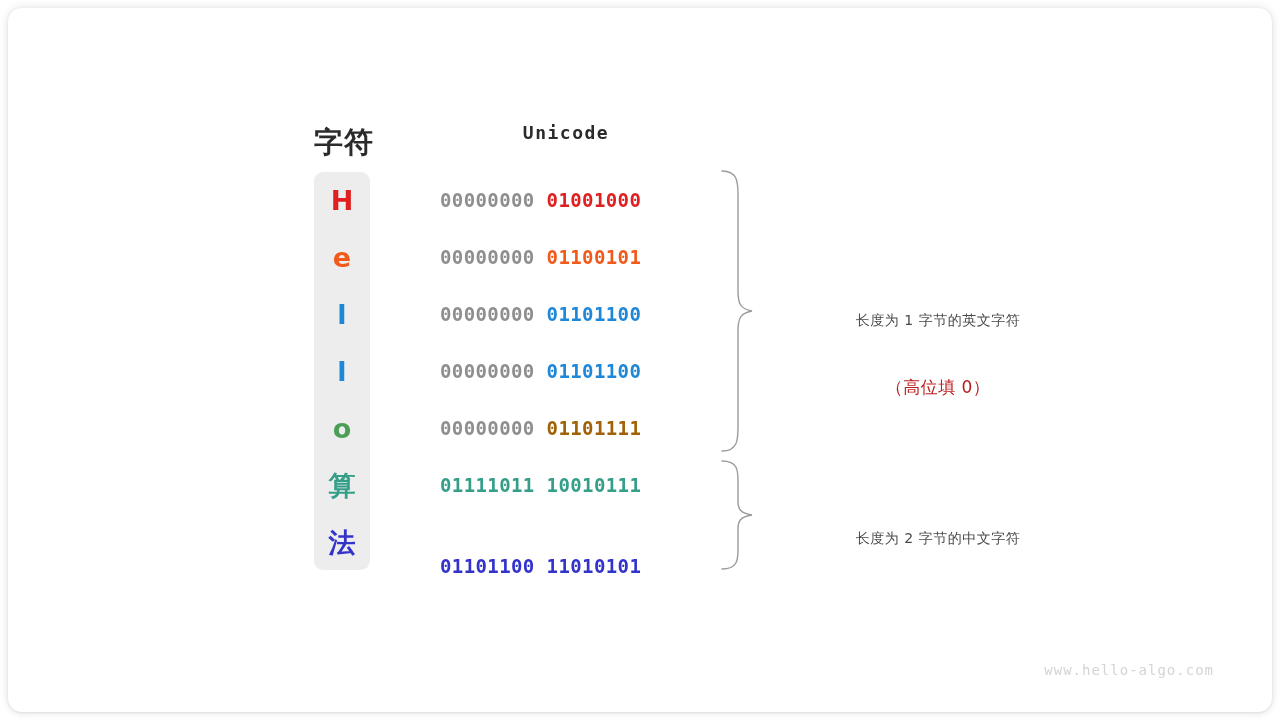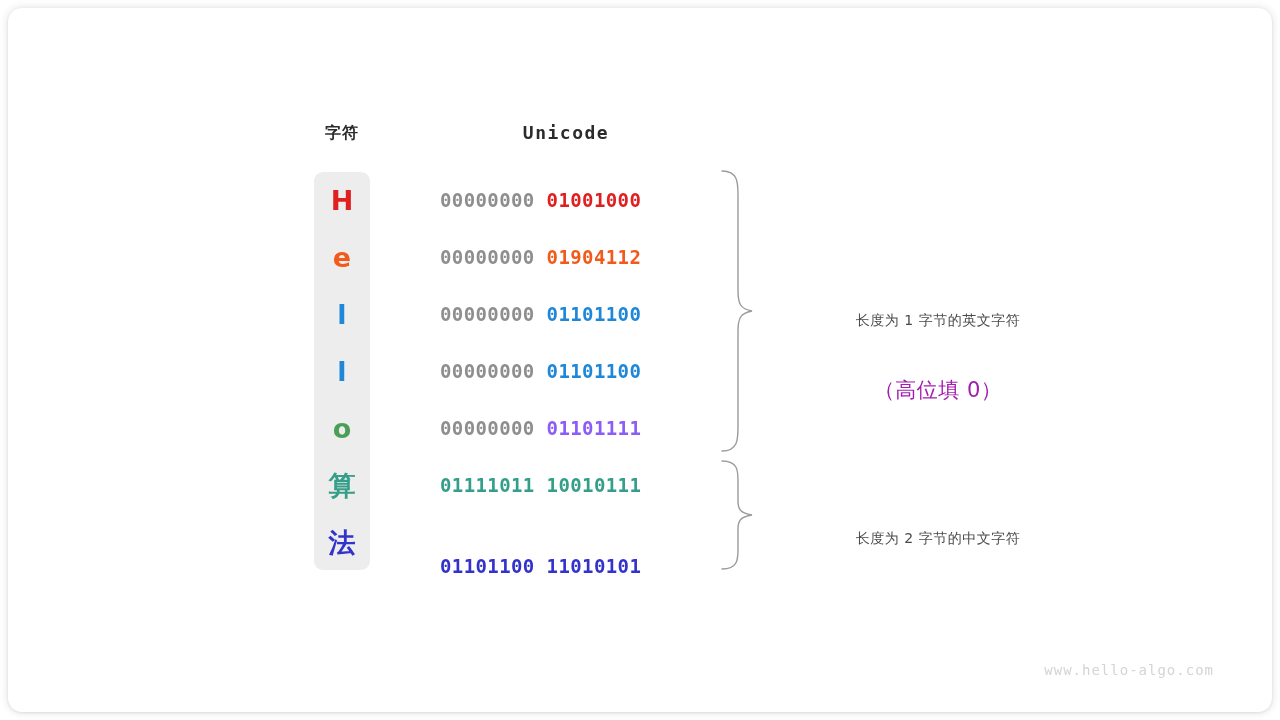--- a/index.html
+++ b/index.html
@@ -34,21 +34,21 @@
     font-weight: bold;
     color: #2b2b2b;
     white-space: nowrap;
   }
   #header-char {
     left: 306px;
     top: 115px;
     width: 56px;
     text-align: center;
     font-family: "Liberation Sans", "DejaVu Sans", sans-serif;
-    font-size: 16px;
+    font-size: 29px;
     letter-spacing: 1px;
   }
   #header-unicode {
     left: 432px;
     top: 114px;
     width: 252px;
     text-align: center;
     font-family: "DejaVu Sans Mono", "Liberation Mono", monospace;
     font-size: 18px;
     letter-spacing: 1.5px;
@@ -121,22 +121,22 @@
   .annotation .line1 {
     display: block;
     font-family: "DejaVu Sans", "Liberation Sans", sans-serif;
     font-size: 14px;
     letter-spacing: 0.5px;
   }
   .annotation .line2 {
     display: block;
     margin-top: 10px;
     font-family: "DejaVu Sans", "Liberation Sans", sans-serif;
-    font-size: 21px;
-    color: #a21caf;
+    font-size: 17px;
+    color: #b91c1c;
     letter-spacing: 0.5px;
   }
   #annotation-1 { left: 760px; top: 268px; width: 340px; }
   #annotation-2 { left: 760px; top: 486px; width: 340px; }
 
   
   #watermark {
     position: absolute;
     right: 58px;
     bottom: 34px;
@@ -154,27 +154,27 @@
   <div class="col-header" id="header-char">字符</div>
 
   <div class="col-header" id="header-unicode">Unicode</div>
 
   <div id="char-column"></div>
 
   <div id="rows-container">
       <div class="char-cell" style="top: 164px; color: rgb(224, 32, 32);">H</div>
       <div class="bits-cell" style="top: 164px;"><span class="hi">00000000</span> <span class="lo" style="color: rgb(224, 32, 32);">01001000</span></div>
       <div class="char-cell" style="top: 221px; color: rgb(241, 90, 27);">e</div>
-      <div class="bits-cell" style="top: 221px;"><span class="hi">00000000</span> <span class="lo" style="color: rgb(241, 90, 27);">01904112</span></div>
+      <div class="bits-cell" style="top: 221px;"><span class="hi">00000000</span> <span class="lo" style="color: rgb(241, 90, 27);">01100101</span></div>
       <div class="char-cell" style="top: 278px; color: rgb(31, 135, 216);">l</div>
       <div class="bits-cell" style="top: 278px;"><span class="hi">00000000</span> <span class="lo" style="color: rgb(31, 135, 216);">01101100</span></div>
       <div class="char-cell" style="top: 335px; color: rgb(31, 135, 216);">l</div>
       <div class="bits-cell" style="top: 335px;"><span class="hi">00000000</span> <span class="lo" style="color: rgb(31, 135, 216);">01101100</span></div>
       <div class="char-cell" style="top: 392px; color: rgb(74, 158, 85);">o</div>
-      <div class="bits-cell" style="top: 392px;"><span class="hi">00000000</span> <span class="lo" style="color: #8b5cf6;">01101111</span></div>
+      <div class="bits-cell" style="top: 392px;"><span class="hi">00000000</span> <span class="lo" style="color: #a16207;">01101111</span></div>
       <div class="char-cell cjk" style="top: 449px; color: rgb(52, 158, 136);">算</div>
       <div class="bits-cell" style="top: 449px;"><span class="lo" style="color: rgb(52, 158, 136);">01111011</span> <span class="lo" style="color: rgb(52, 158, 136);">10010111</span></div>
       <div class="char-cell cjk" style="top: 506px; color: rgb(51, 51, 204);">法</div>
       <div class="bits-cell" style="top: 530px;"><span class="lo" style="color: rgb(51, 51, 204);">01101100</span> <span class="lo" style="color: rgb(51, 51, 204);">11010101</span></div>
     </div>
 
   <svg class="brace-svg" id="brace-1" width="60" height="300" style="left:700px; top:155px;" viewBox="0 0 60 300">
     <path class="brace-path" d="M 14 8
              C 30 8, 30 20, 30 32
              L 30 128

